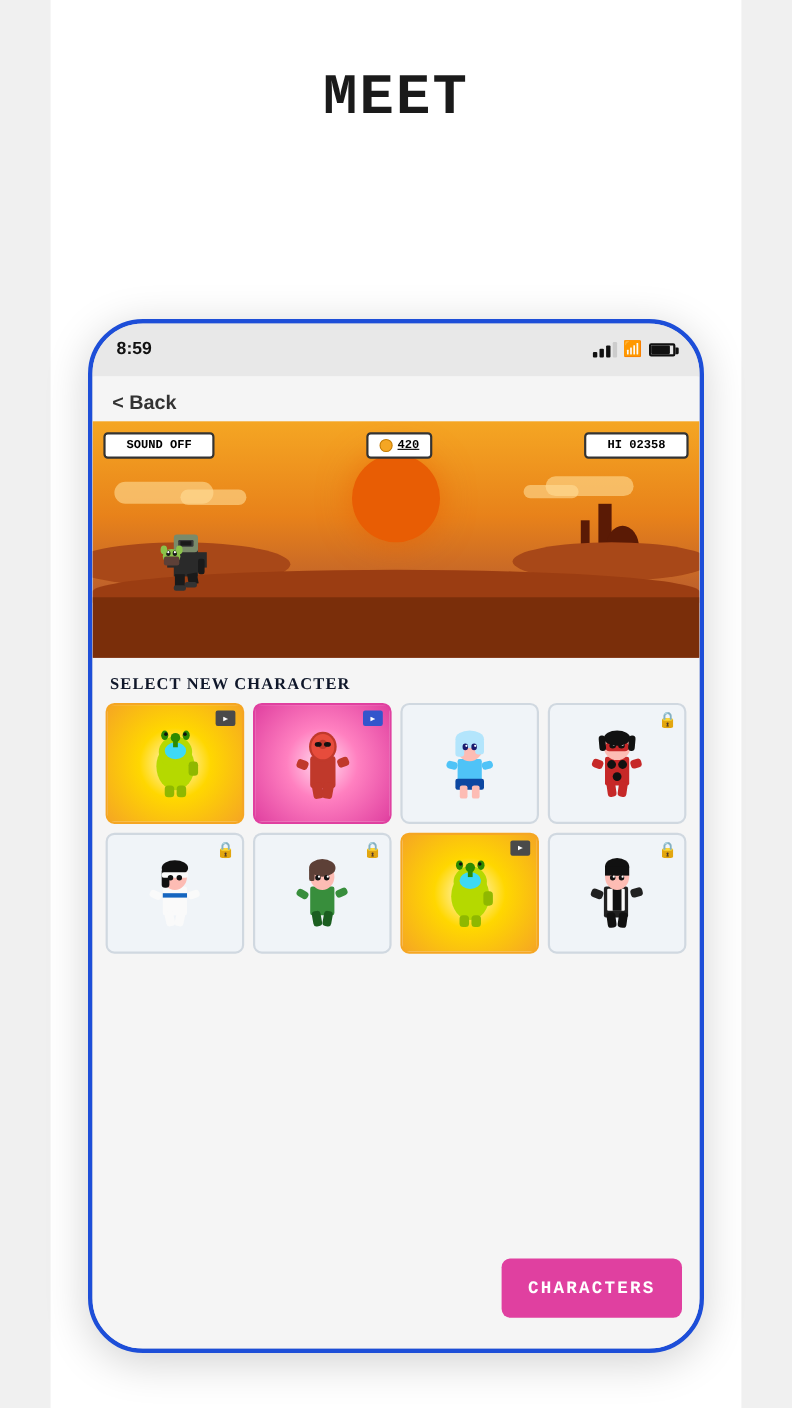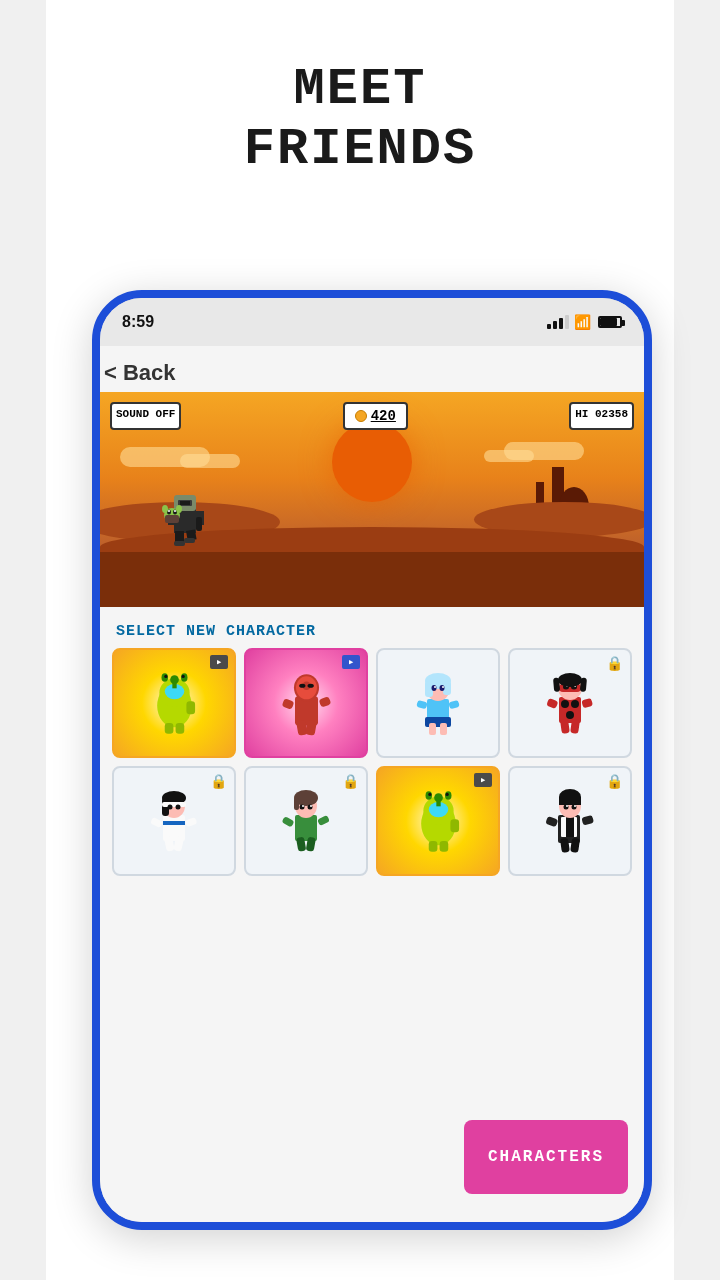--- a/index.html
+++ b/index.html
@@ -37,30 +37,29 @@
       letter-spacing: 2px;
       text-transform: uppercase;
     }
 
     
     .phone-frame {
       width: 560px;
       height: 940px;
       background: #e8e8e8;
       border-radius: 50px;
-      border: 8px solid #1d4ed8;
+      border: 4px solid #1d4ed8;
       box-shadow: 0 8px 40px rgba(0,0,0,0.18), inset 0 0 0 2px #d0d0d0;
       position: absolute;
       top: 290px;
       left: 50%;
       transform: translateX(-50%);
       overflow: hidden;
       display: flex;
       flex-direction: column;
-      margin-left: 12px;
     }
 
     
     .phone-top-bar {
       height: 48px;
       background: #e8e8e8;
       display: flex;
       align-items: center;
       justify-content: space-between;
       padding: 0 22px;
@@ -125,22 +124,22 @@
     .phone-screen {
       flex: 1;
       background: #f5f5f5;
       display: flex;
       flex-direction: column;
       overflow: hidden;
     }
 
     
     .back-btn {
-      padding: 14px 4px 6px;
-      font-size: 22px;
+      padding: 14px 18px 6px;
+      font-size: 18px;
       font-weight: bold;
       color: #333;
       font-family: sans-serif;
       cursor: pointer;
     }
 
     
     .game-banner {
       width: 100%;
       height: 215px;
@@ -223,29 +222,29 @@
       justify-content: space-between;
       padding: 0 10px;
     }
 
     .game-btn {
       background: #fff;
       border: 2px solid #333;
       border-radius: 4px;
       font-size: 11px;
       font-weight: bold;
-      padding: 4px 4px;
+      padding: 4px 19px;
       font-family: 'Courier New', Courier, monospace;
     }
 
     .coin-display {
       background: #fff;
       border: 2px solid #333;
       border-radius: 4px;
-      font-size: 14px;
+      font-size: 11px;
       font-weight: bold;
       padding: 4px 10px;
       font-family: 'Courier New', Courier, monospace;
       display: flex;
       align-items: center;
       gap: 4px;
       text-decoration: underline;
     }
 
     .coin-dot {
@@ -261,22 +260,22 @@
       position: absolute;
       bottom: 55px;
       left: 60px;
     }
 
     
     .select-section {
       padding: 16px 16px 8px;
       font-size: 15px;
       font-weight: bold;
-      color: #0369a1;
-      font-family: Liberation Mono, monospace;
+      color: #0f172a;
+      font-family: Liberation Serif, serif;
       letter-spacing: 1px;
     }
 
     
     .char-grid {
       display: grid;
       grid-template-columns: repeat(4, 1fr);
       gap: 8px;
       padding: 0 12px 12px;
     }
@@ -360,21 +359,21 @@
     }
 
     
     .characters-btn {
       position: absolute;
       bottom: 28px;
       right: 16px;
       background: #e040a0;
       border: none;
       border-radius: 8px;
-      padding: 28px 24px;
+      padding: 18px 24px;
       font-size: 16px;
       font-weight: 900;
       color: white;
       font-family: 'Courier New', Courier, monospace;
       letter-spacing: 2px;
       cursor: pointer;
       text-transform: uppercase;
     }
 
     
@@ -403,21 +402,20 @@
       border-radius: 0 2px 2px 0;
     }
   </style>
 </head>
 <body>
 
 <div class="page-bg">
 
   <div class="header-text">
     <div>MEET</div>
-    <div>FRIENDS</div>
   </div>
 
   <div class="phone-frame">
     <div class="phone-side-btn-left"></div>
     <div class="phone-side-btn-right"></div>
 
     <div class="phone-top-bar">
       <div class="phone-time">8:59</div>
       <div class="phone-icons">
         <div class="signal-bars">

